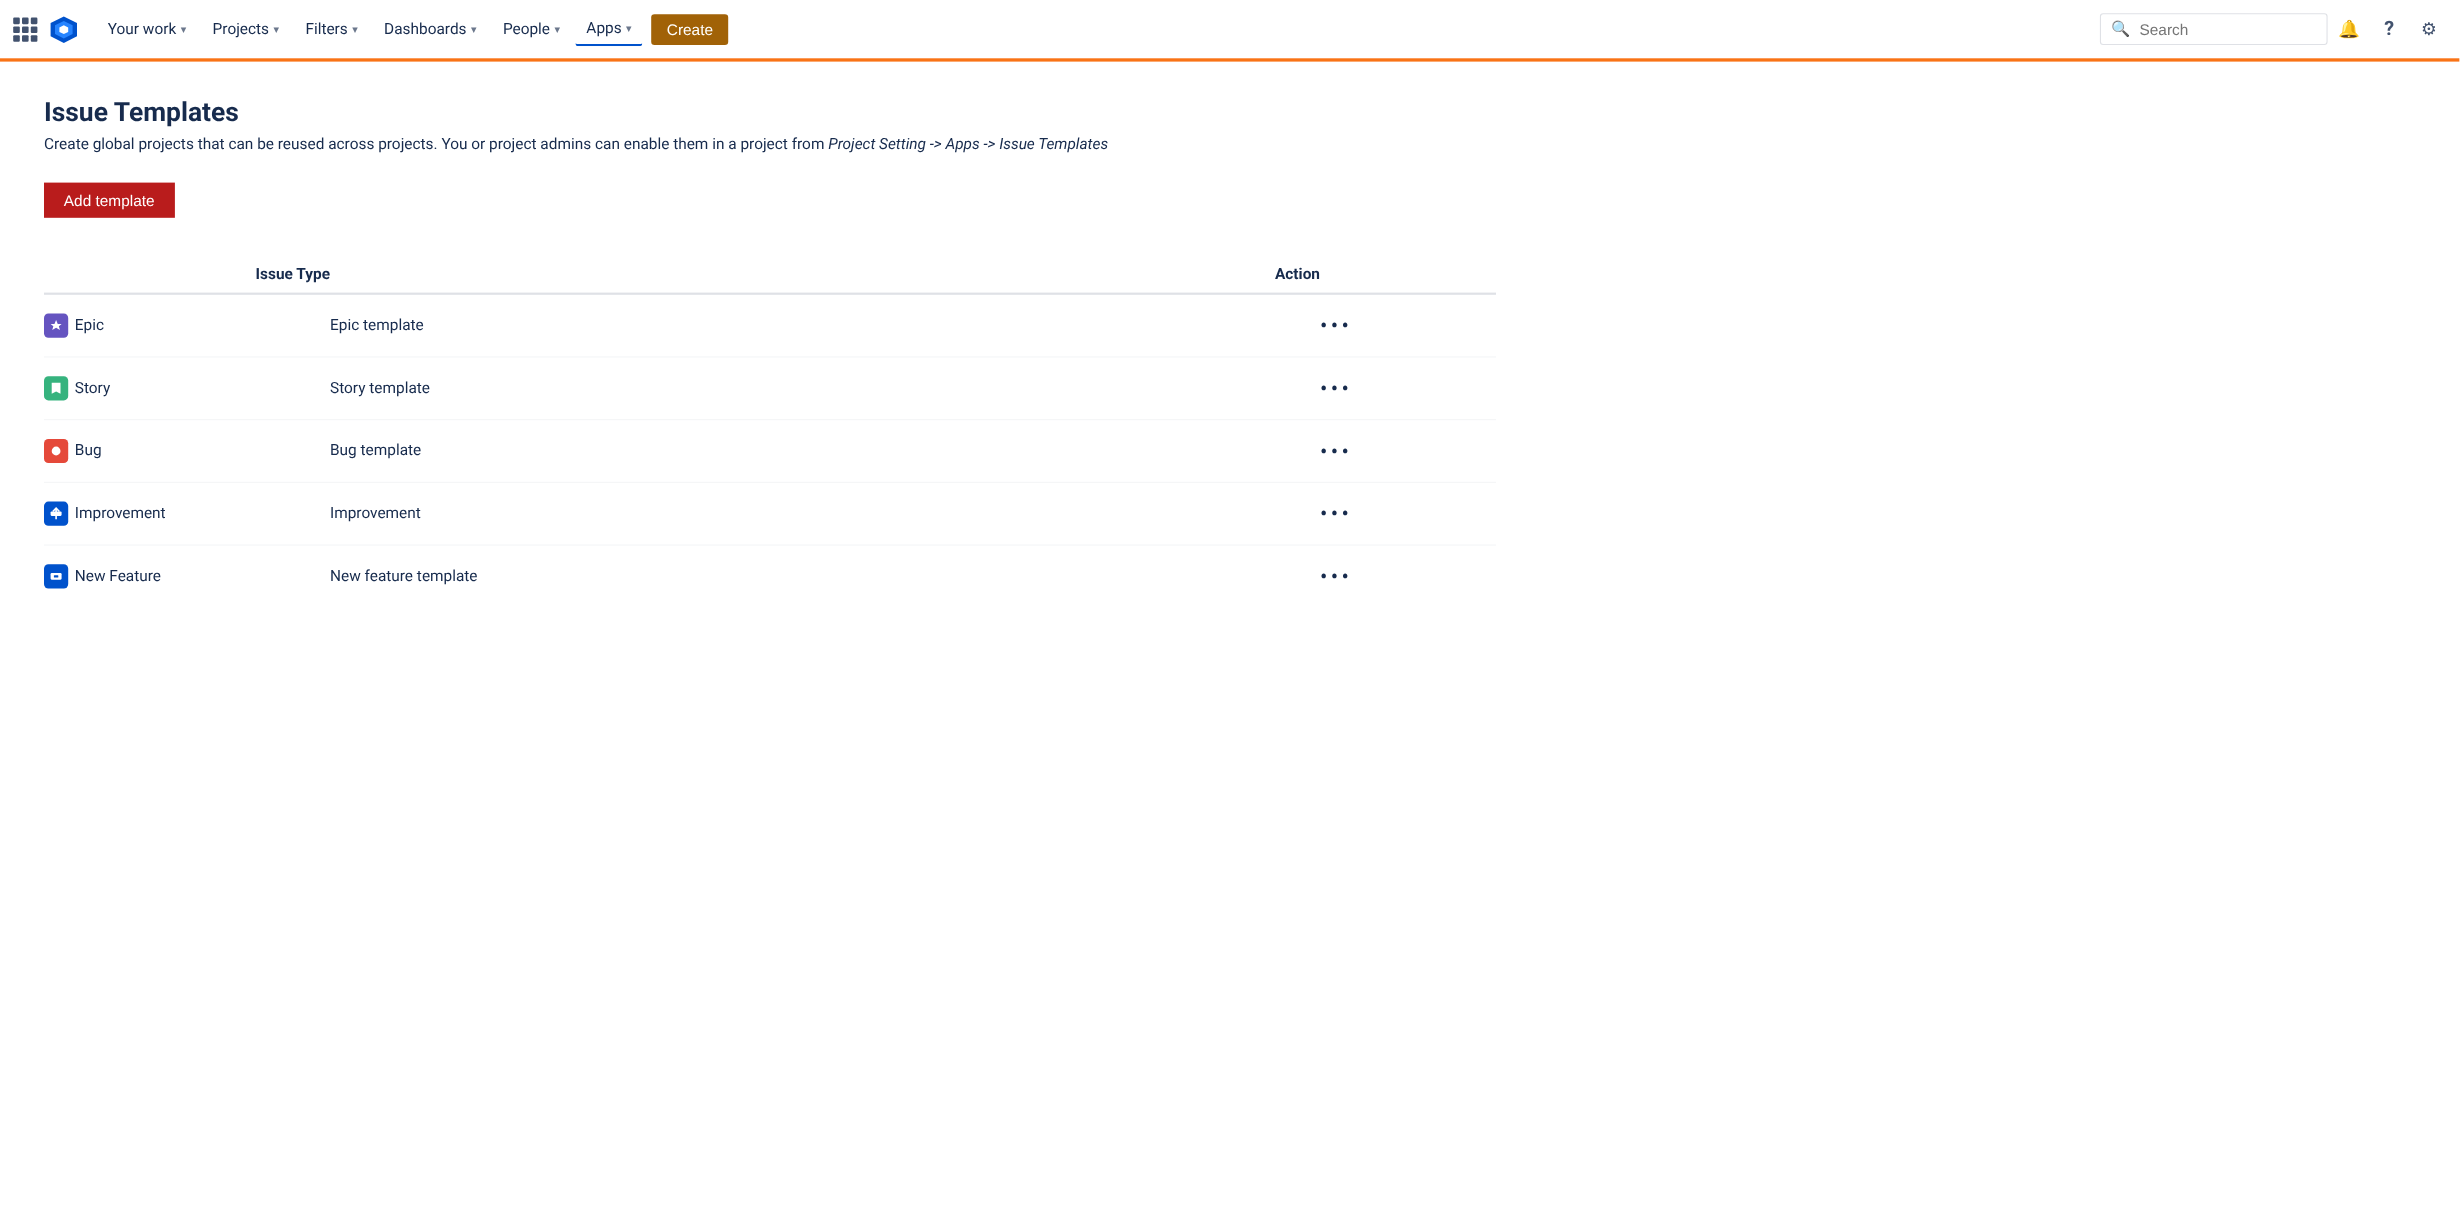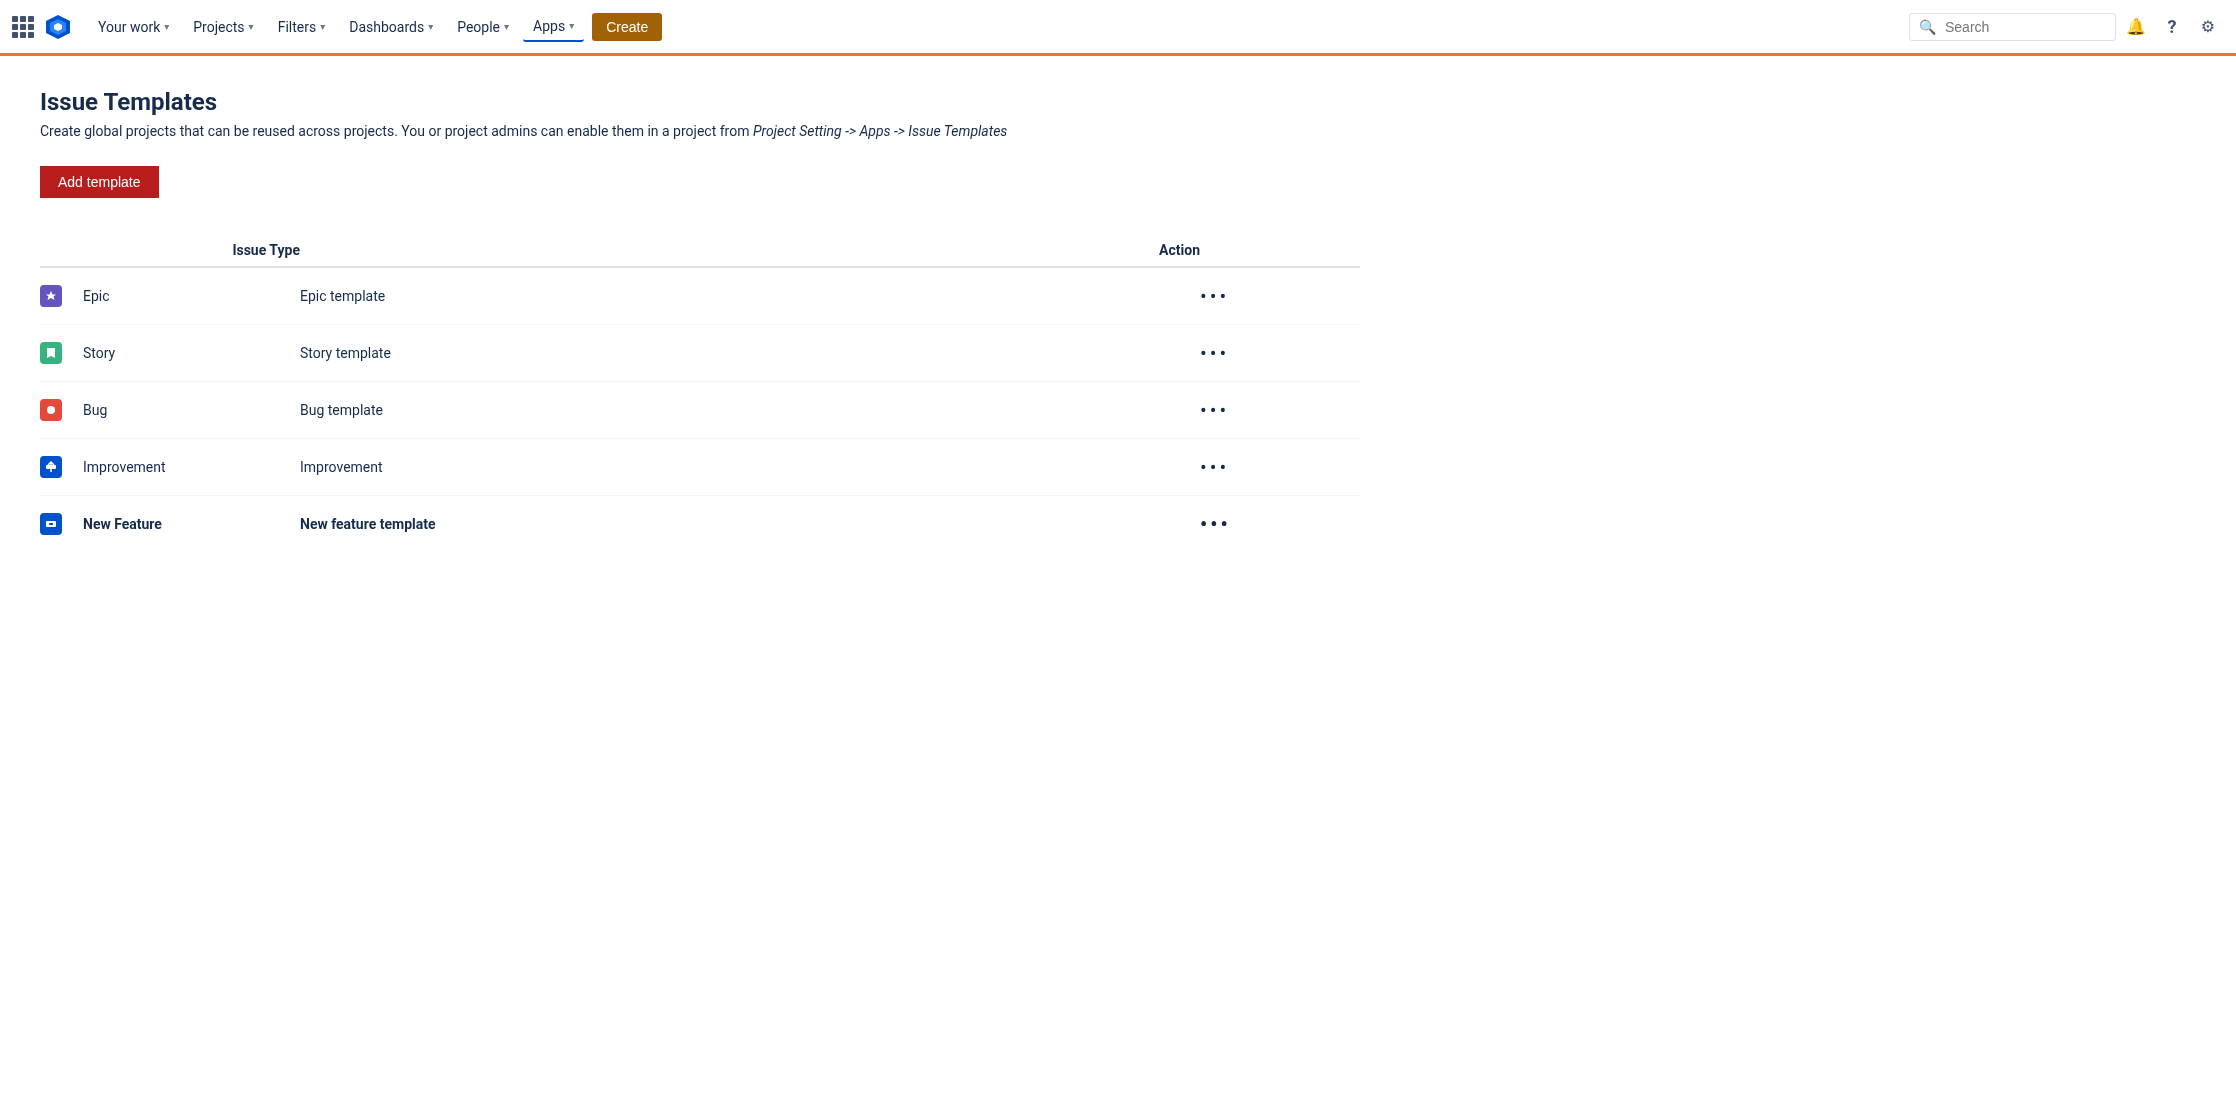--- a/index.html
+++ b/index.html
@@ -146,26 +146,26 @@
       text-align: right;
     }
 
     .table-row {
       display: grid;
       grid-template-columns: 260px 1fr 160px;
       padding: 16px 0;
       border-bottom: 1px solid #f4f5f7;
       align-items: center;
     }
-    .table-row:last-child { border-bottom: none; font-weight: bold; }
+    .table-row:last-child { border-bottom: none; }
 
     .issue-type-cell {
       display: flex;
       align-items: center;
-      gap: 21px;
+      gap: 6px;
       font-size: 14px;
       color: #172b4d;
     }
 
     .issue-icon {
       width: 22px; height: 22px;
       border-radius: 4px;
       display: flex; align-items: center; justify-content: center;
       flex-shrink: 0;
     }

